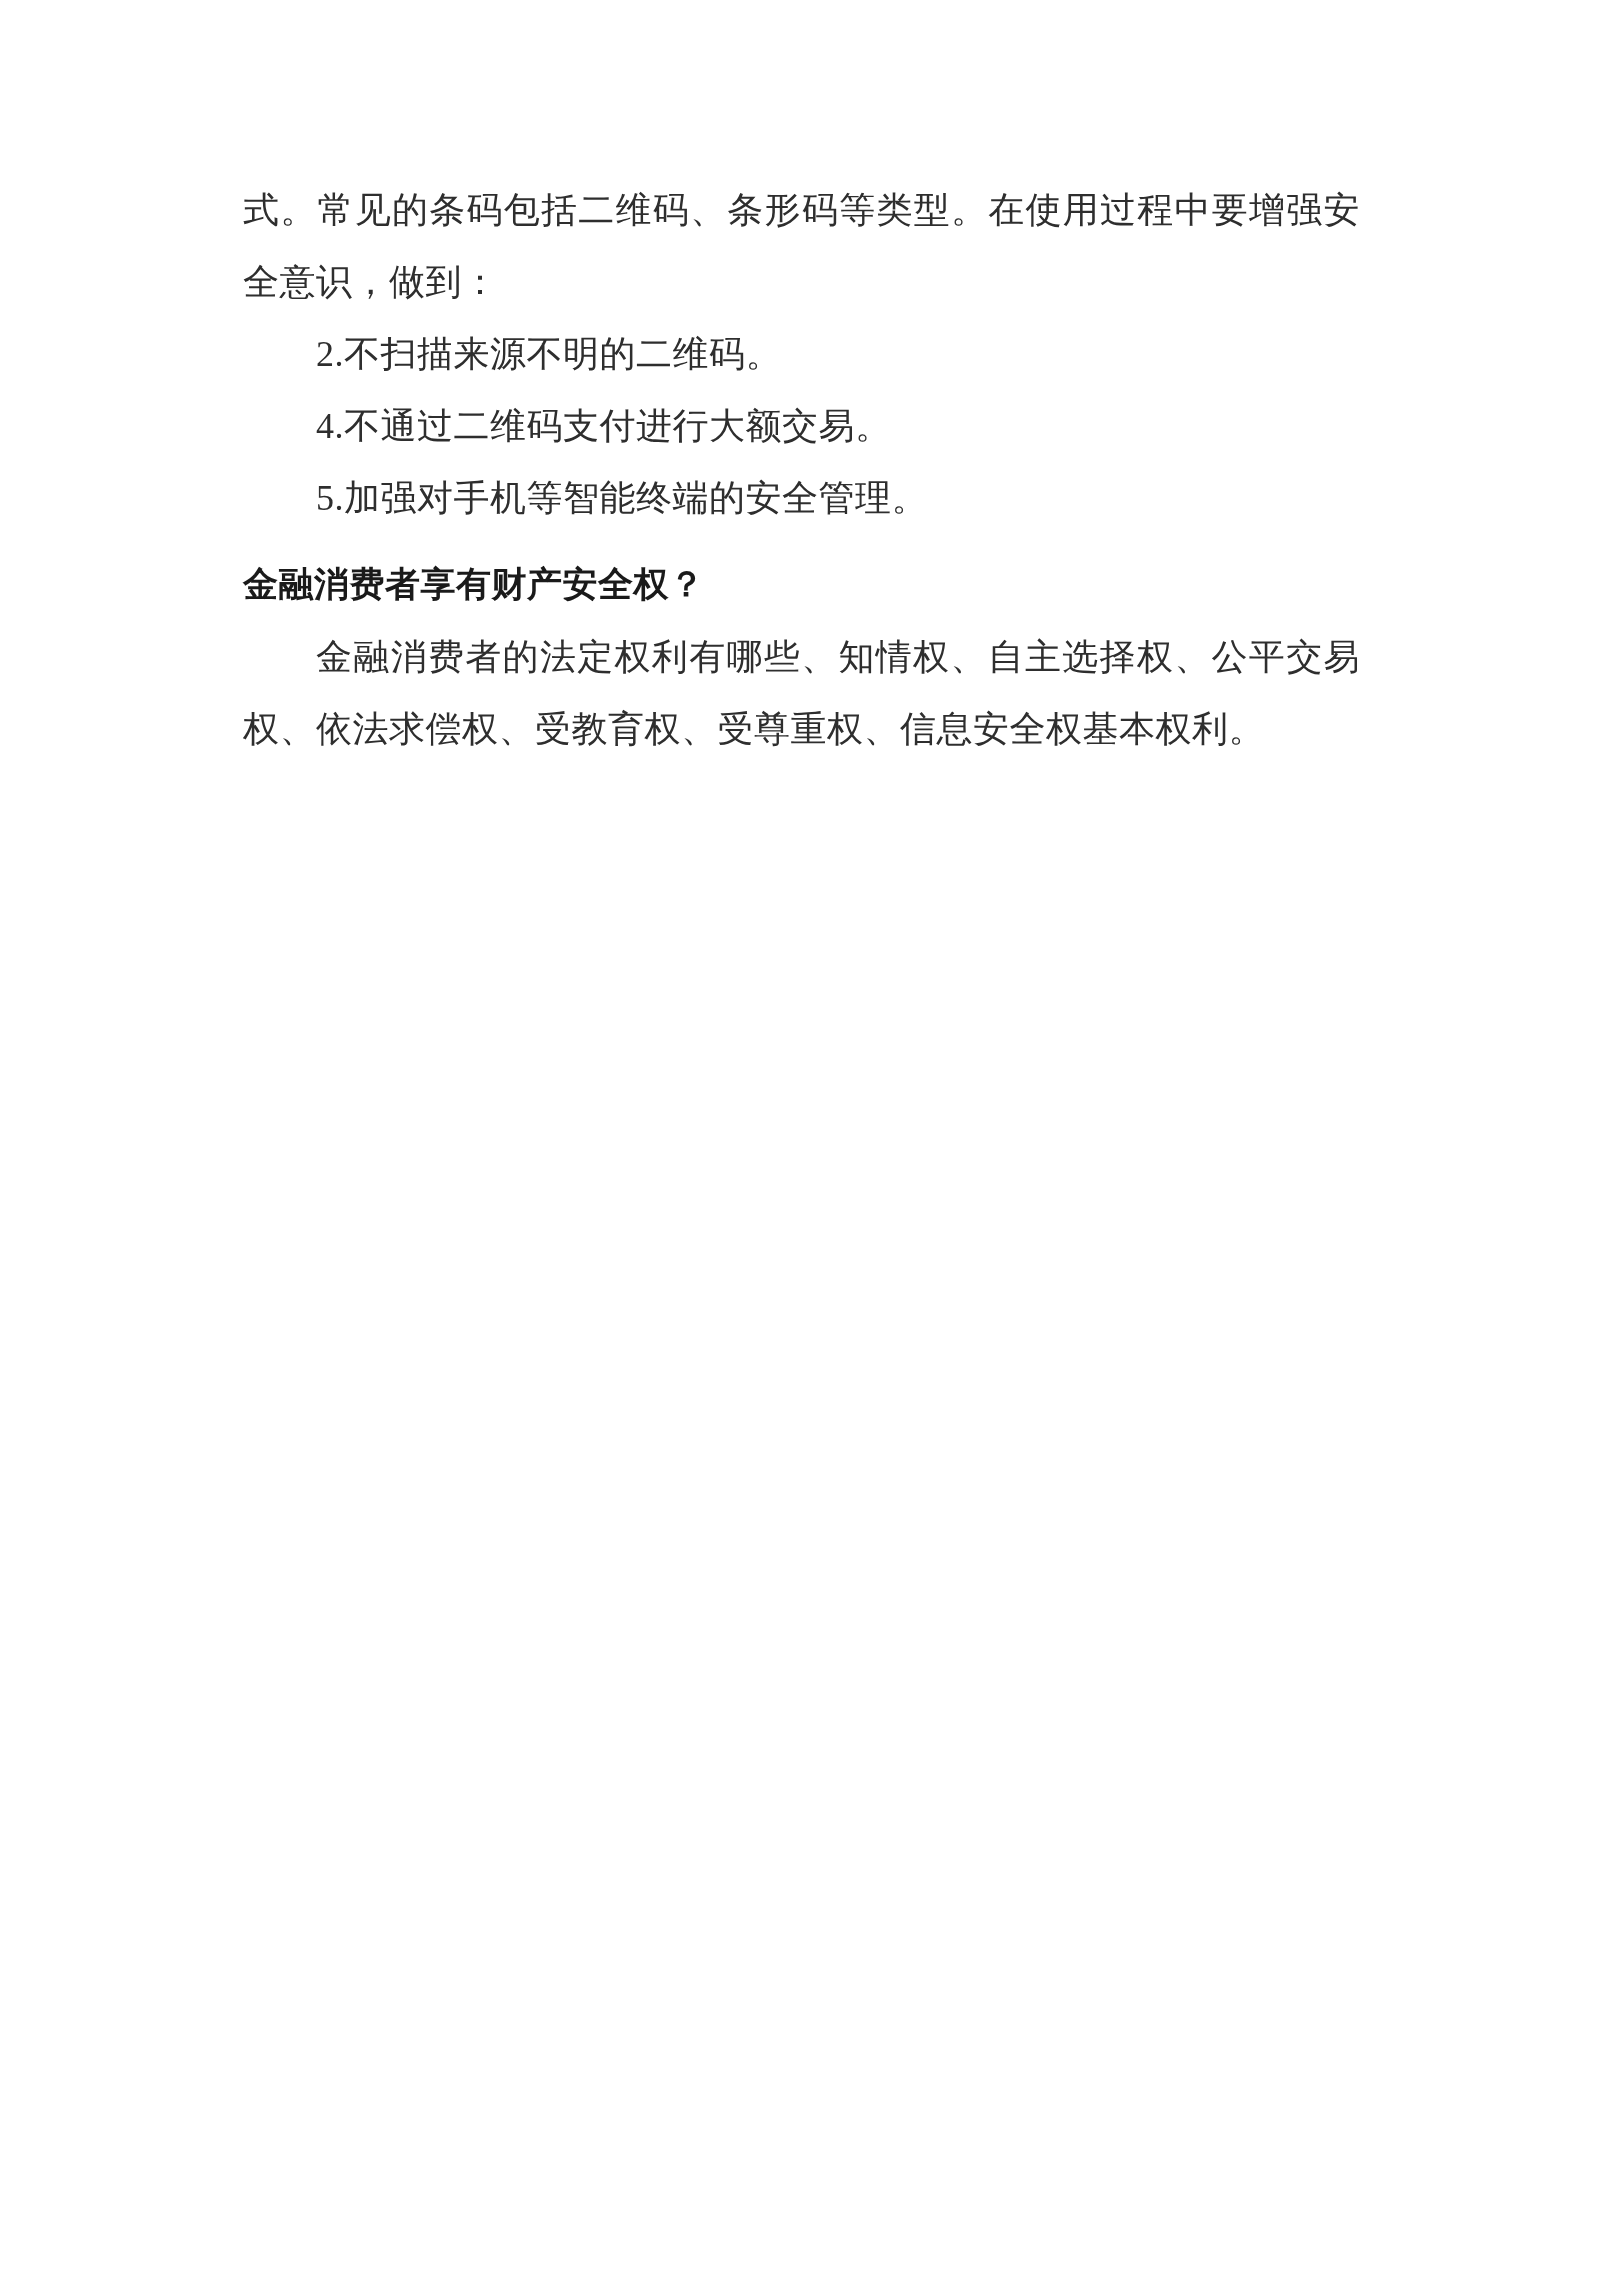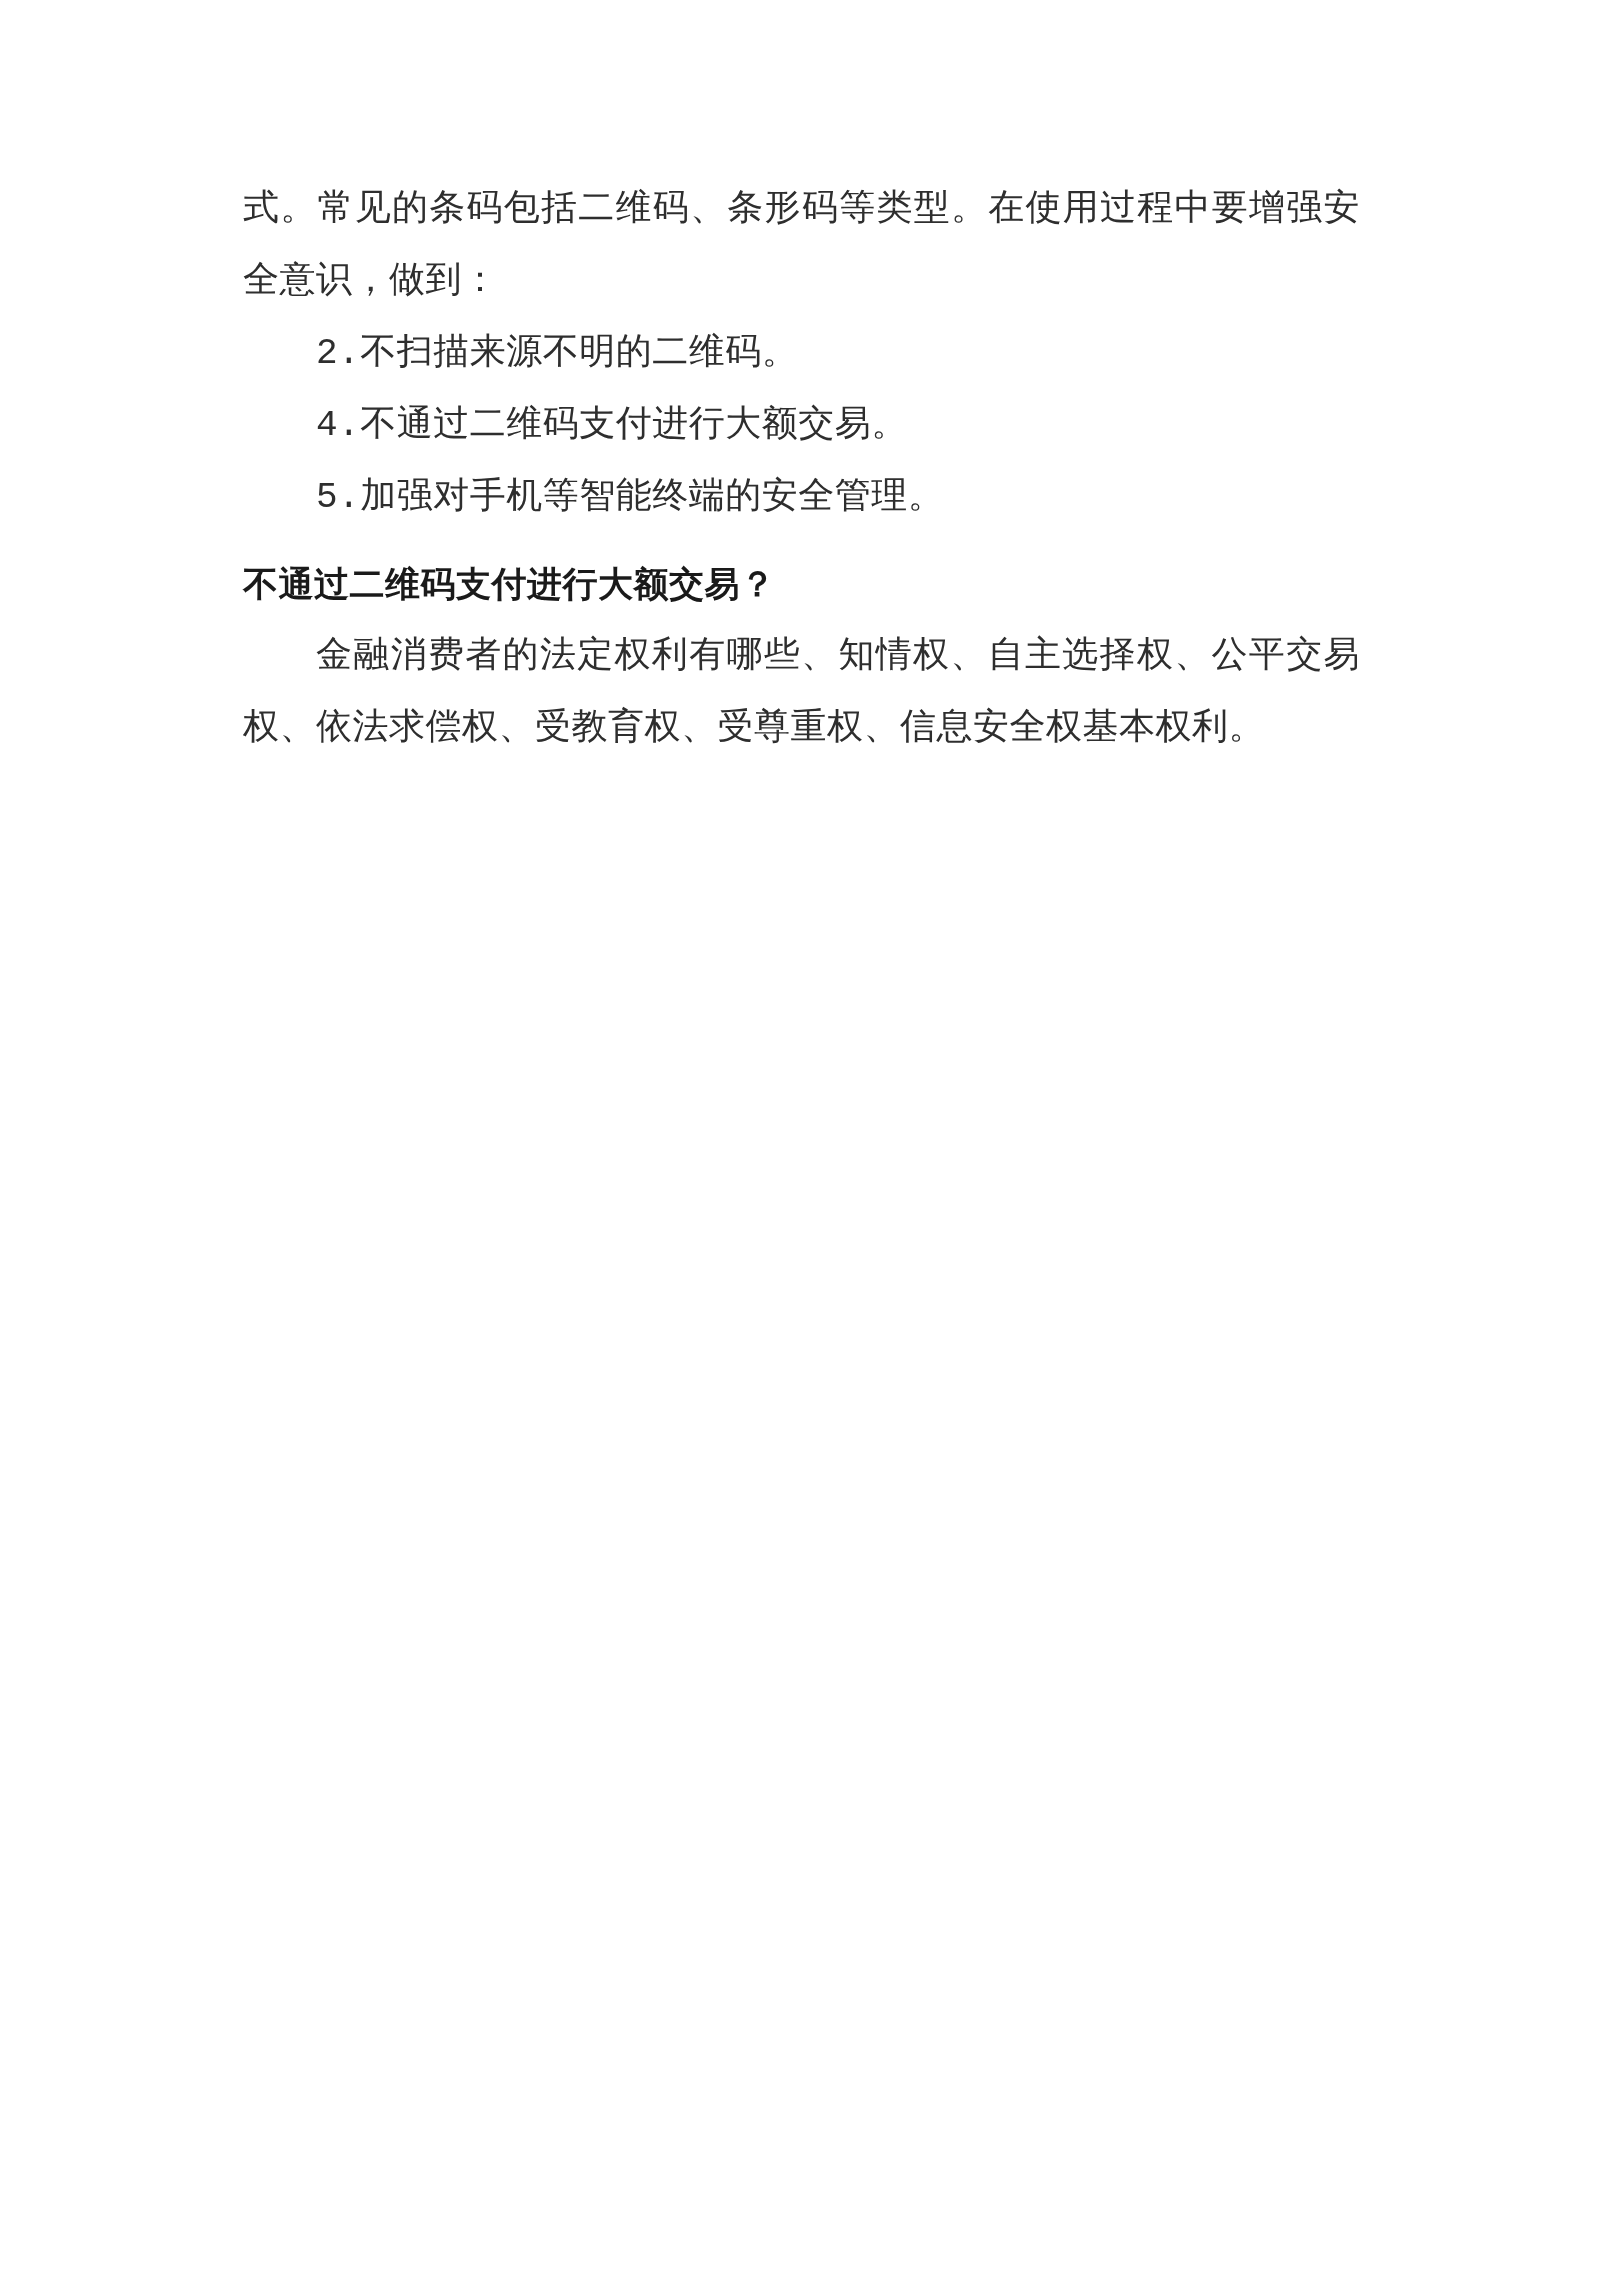--- a/index.html
+++ b/index.html
@@ -17,21 +17,21 @@
     overflow: hidden;
     box-sizing: border-box;
   }
   .content {
     position: absolute;
     left: 243px;
     top: 174px;
     width: 1117px;
   }
   .para {
-    font-family: Liberation Mono, monospace;
+    font-family: Liberation Serif, serif;
     font-size: 36px;
     line-height: 72px;
     color: #ララ;
     color: #2e2e2e;
     letter-spacing: 0.5px;
     margin: 0;
     text-align: justify;
     text-justify: inter-character;
     white-space: pre-wrap;
   }
@@ -60,19 +60,19 @@
     <p class="para">式。常见的条码包括二维码、条形码等类型。在使用过程中要增强安全意识，做到：</p>
 
     <p class="para indent">2.不扫描来源不明的二维码。</p>
 
 
     <p class="para indent">4.不通过二维码支付进行大额交易。</p>
 
     <p class="para indent">5.加强对手机等智能终端的安全管理。</p>
 
 
-    <h2 class="heading block-gap-top">不通过二维码支付进行大额交易？</h2>
+    <h2 class="heading block-gap-top">金融消费者享有财产安全权？</h2>
 
     <p class="para indent">金融消费者的法定权利有哪些、知情权、自主选择权、公平交易权、依法求偿权、受教育权、受尊重权、信息安全权基本权利。</p>
 
   </div>
 </div>
 
 
 </body></html>

